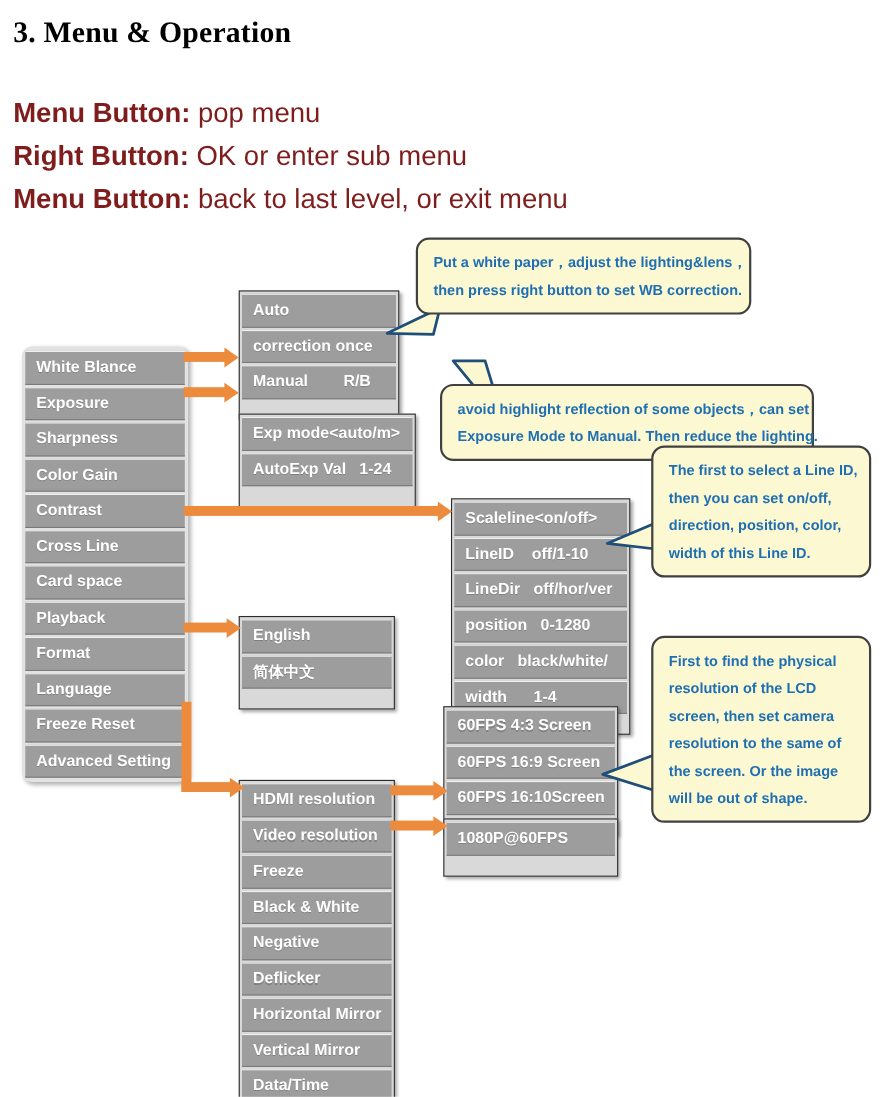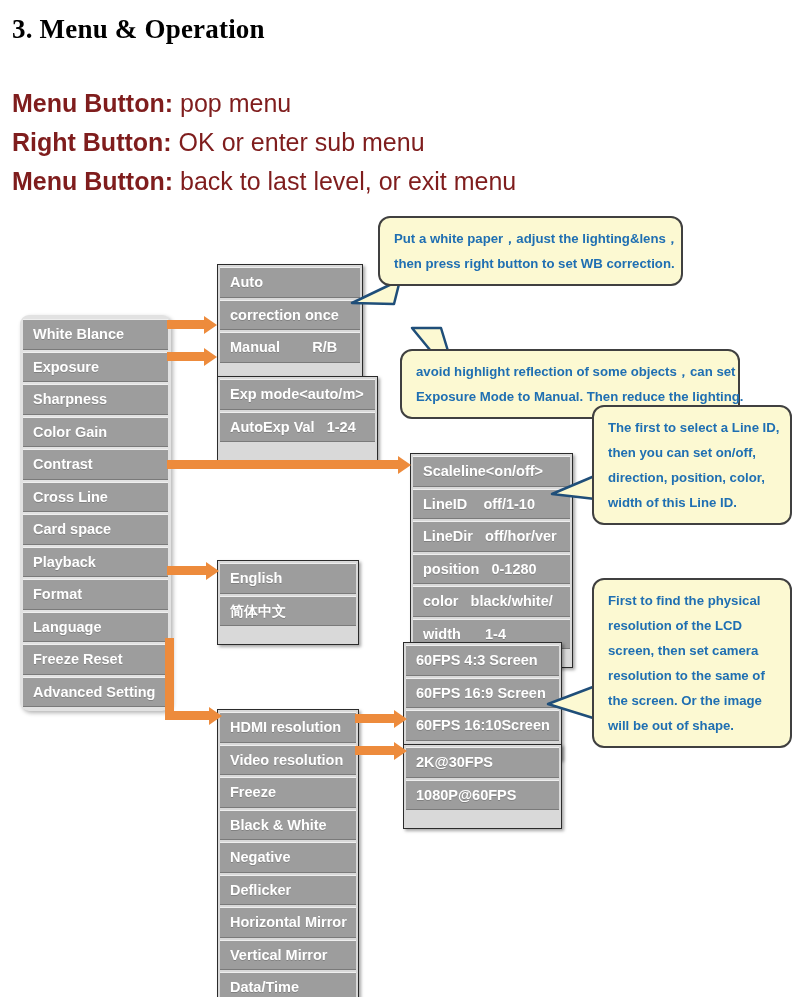--- a/index.html
+++ b/index.html
@@ -156,21 +156,20 @@
 
   </div>
 
   <div class="menu-group framed" style="left:403px; top:642px; width:153px;">
     <div class="menu-item">60FPS 4:3 Screen</div>
     <div class="menu-item">60FPS 16:9 Screen</div>
     <div class="menu-item">60FPS 16:10Screen</div>
   </div>
 
   <div class="menu-group framed" style="left:403px; top:744px; width:153px;">
-    <div class="menu-item">2K@30FPS</div>
     <div class="menu-item">1080P@60FPS</div>
   </div>
 
   <div class="arrow" style="left:167px; top:315px; width:50px; height:20px;">
     <div class="shaft" style="left:0; top:5px; width:38px; height:9px;"></div>
     <div class="head" style="left:37px; top:1px;"></div>
   </div>
 
   <div class="arrow" style="left:167px; top:347px; width:50px; height:20px;">
     <div class="shaft" style="left:0; top:5px; width:38px; height:9px;"></div>

